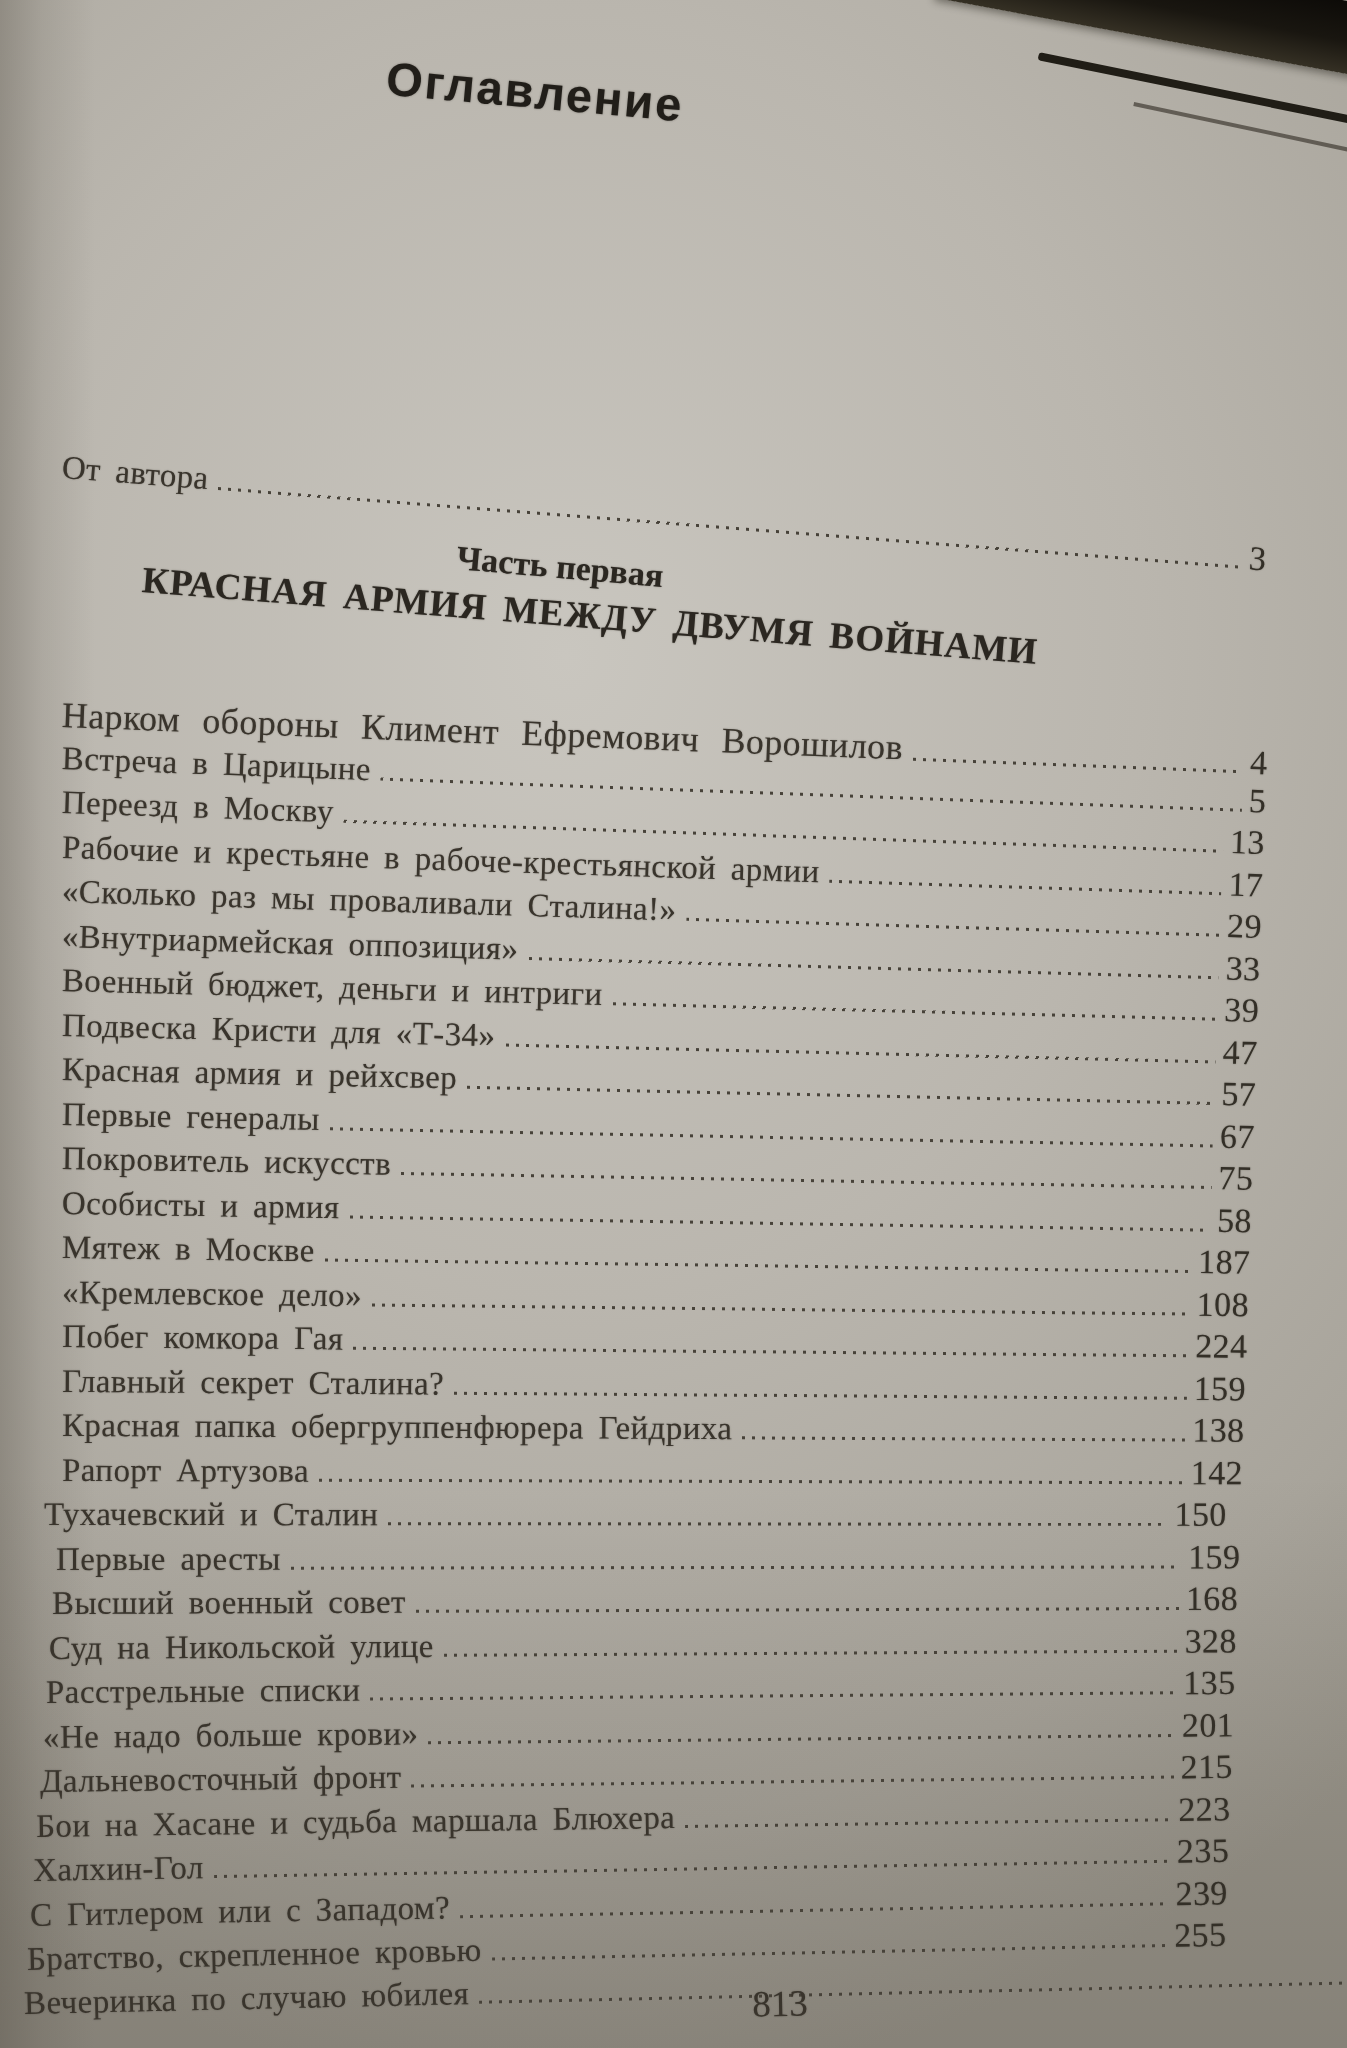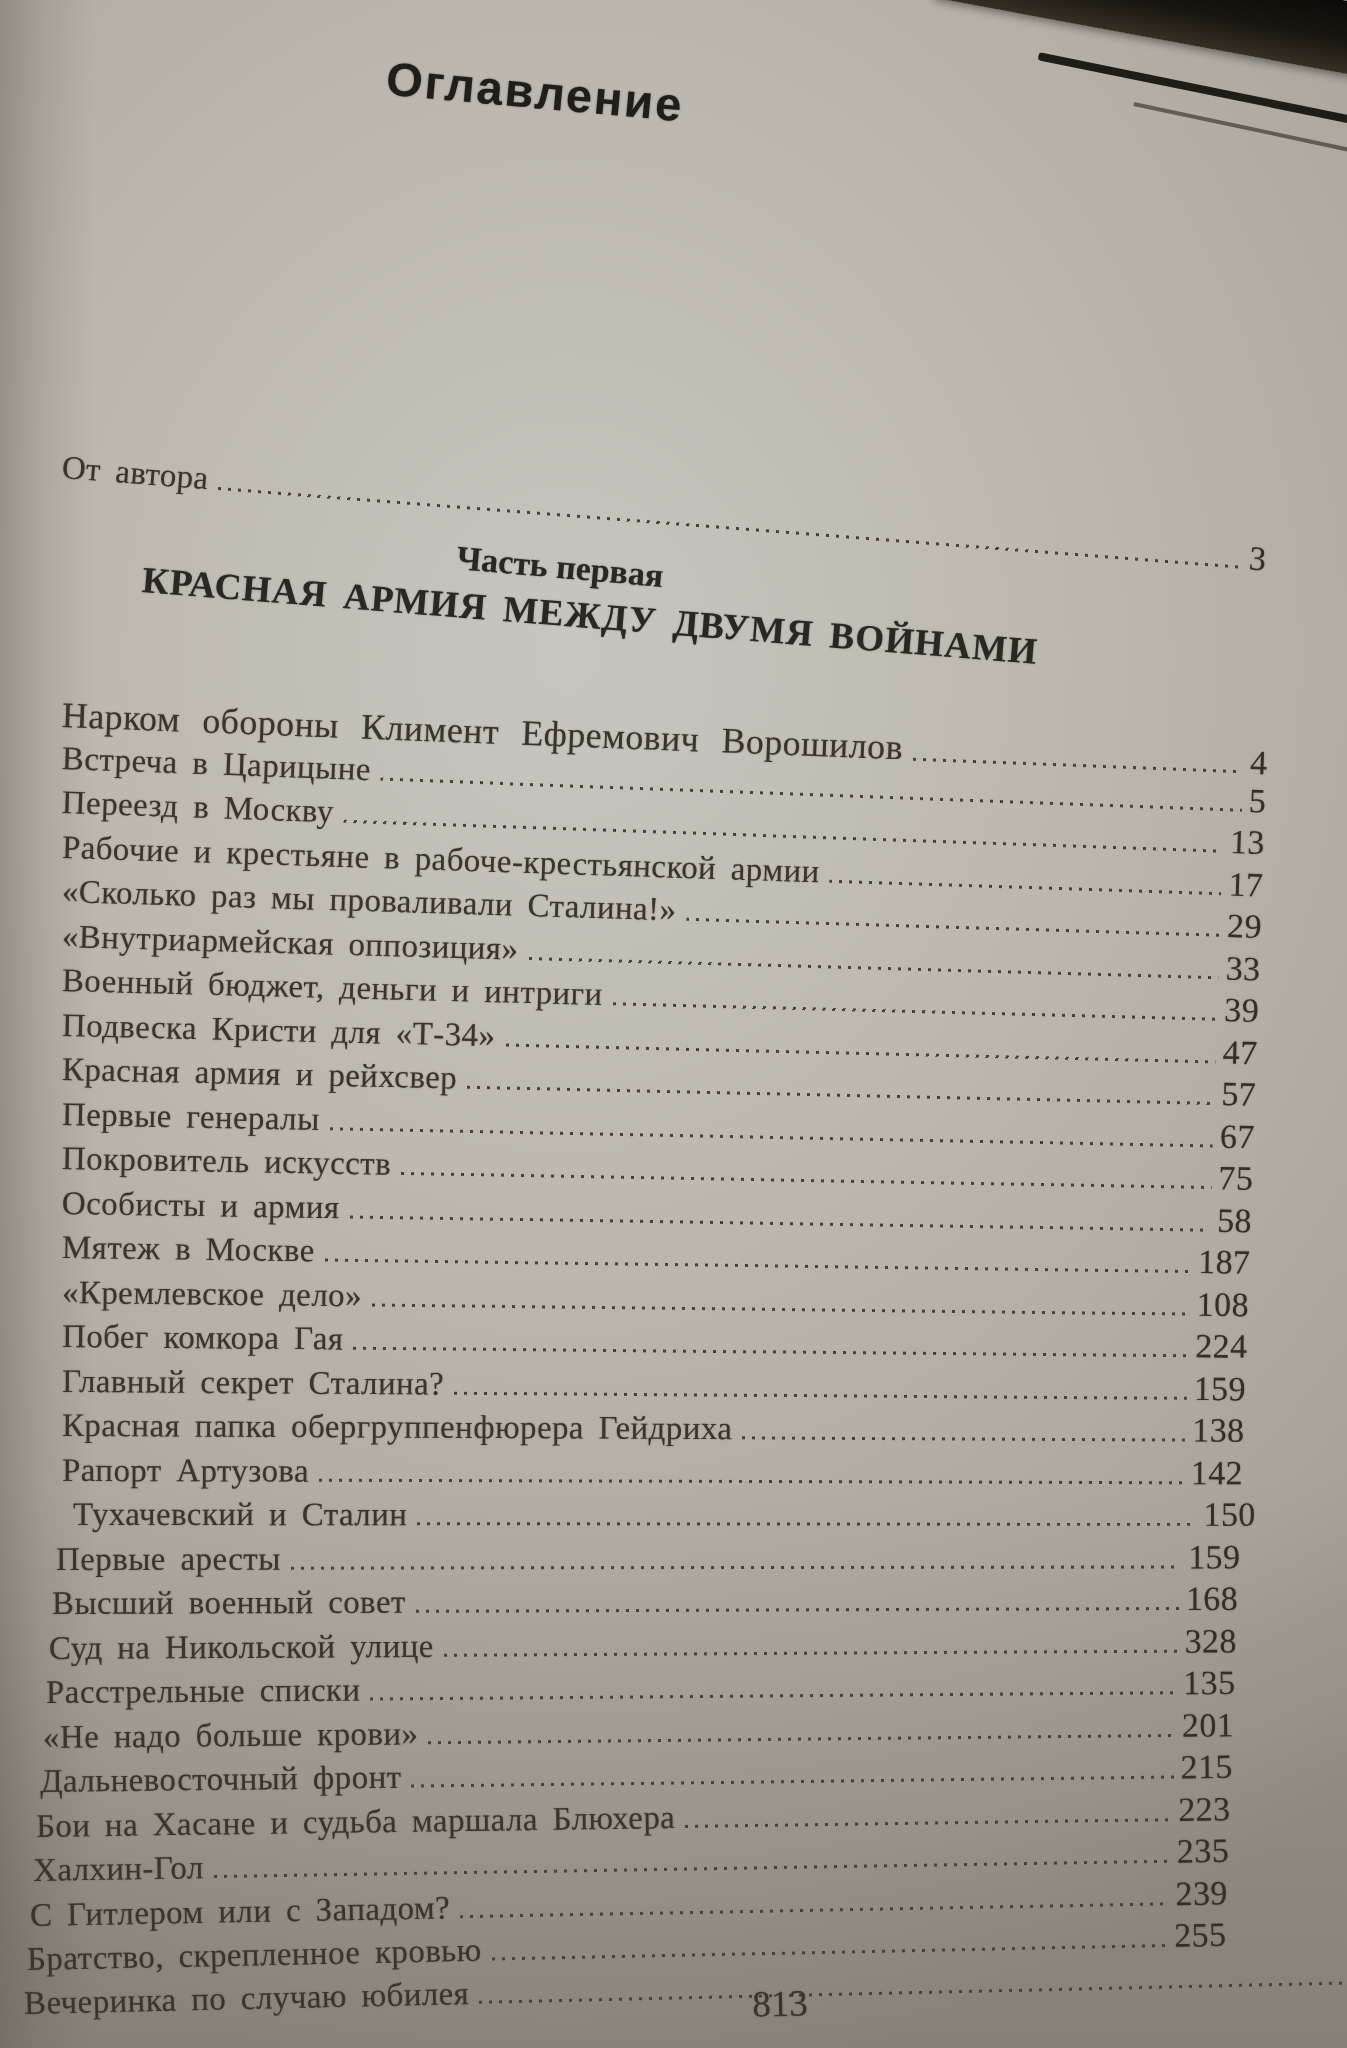--- a/index.html
+++ b/index.html
@@ -169,21 +169,21 @@
       <div class="row" style="top: 1406px; left: 62px; width: 1182.5px; transform: rotate(0.28deg);">
         <span class="lbl">Красная папка обергруппенфюрера Гейдриха</span>
         <span class="leader"></span>
         <span class="num">138</span>
       </div>
       <div class="row" style="top: 1450.5px; left: 62px; width: 1181px; transform: rotate(0.16deg);">
         <span class="lbl">Рапорт Артузова</span>
         <span class="leader"></span>
         <span class="num">142</span>
       </div>
-      <div class="row" style="top: 1495px; left: 73px; width: 1182.7px; transform: rotate(0.04deg);">
+      <div class="row" style="top: 1495px; left: 44px; width: 1182.7px; transform: rotate(0.04deg);">
         <span class="lbl">Тухачевский и Сталин</span>
         <span class="leader"></span>
         <span class="num">150</span>
       </div>
       <div class="row" style="top: 1539.5px; left: 55.6px; width: 1184.4px; transform: rotate(-0.08deg);">
         <span class="lbl">Первые аресты</span>
         <span class="leader"></span>
         <span class="num">159</span>
       </div>
       <div class="row" style="top: 1584px; left: 52.4px; width: 1186.1px; transform: rotate(-0.2deg);">

